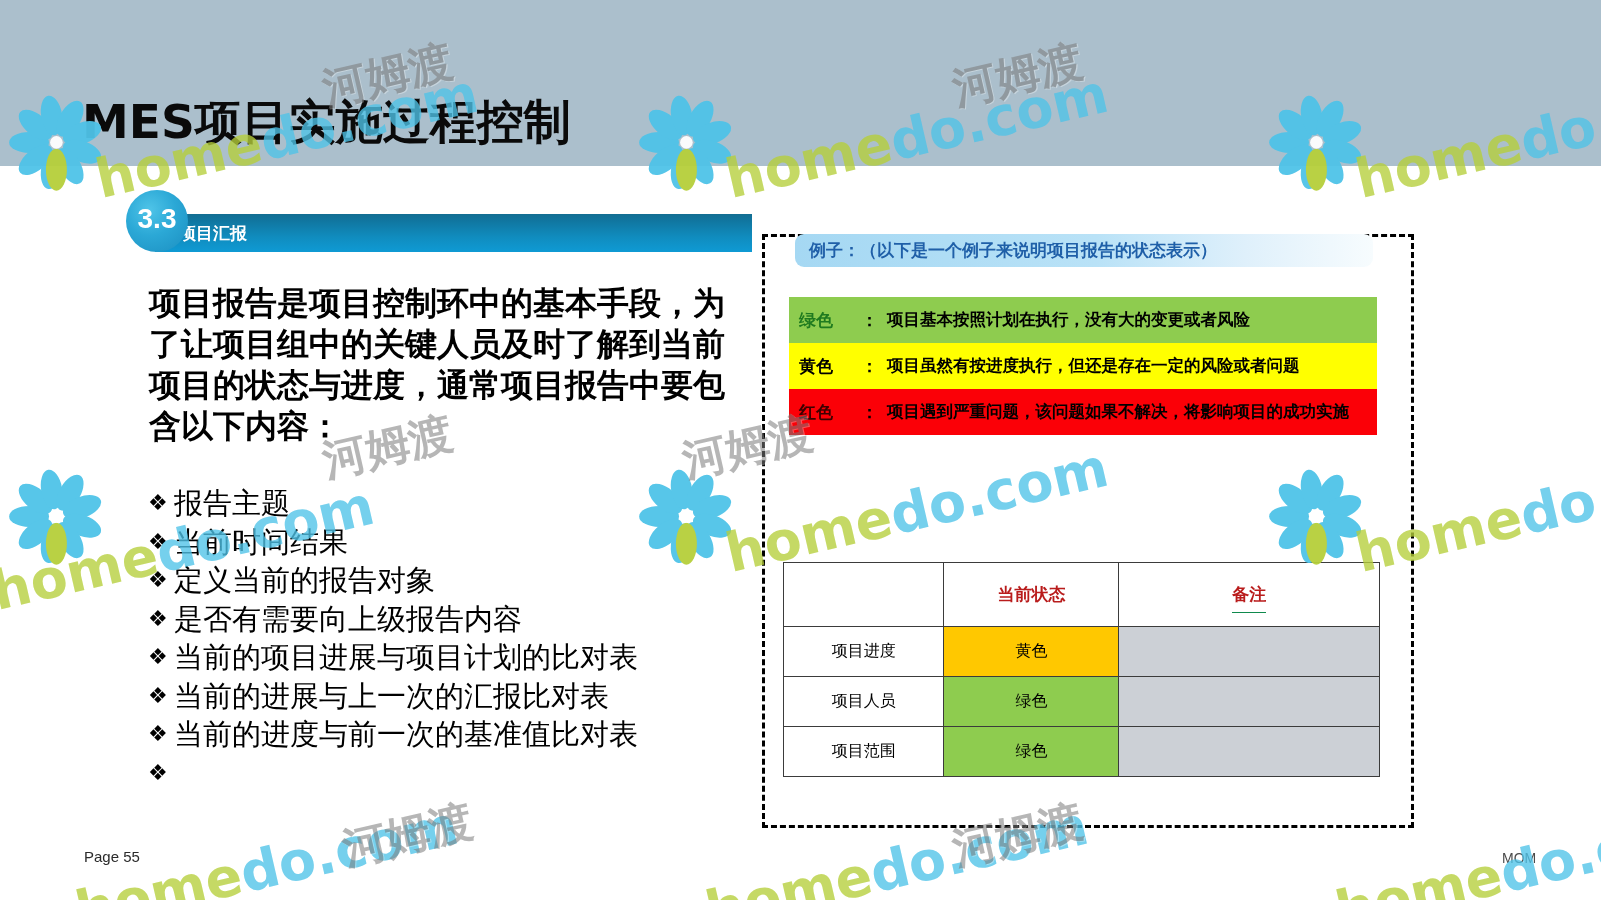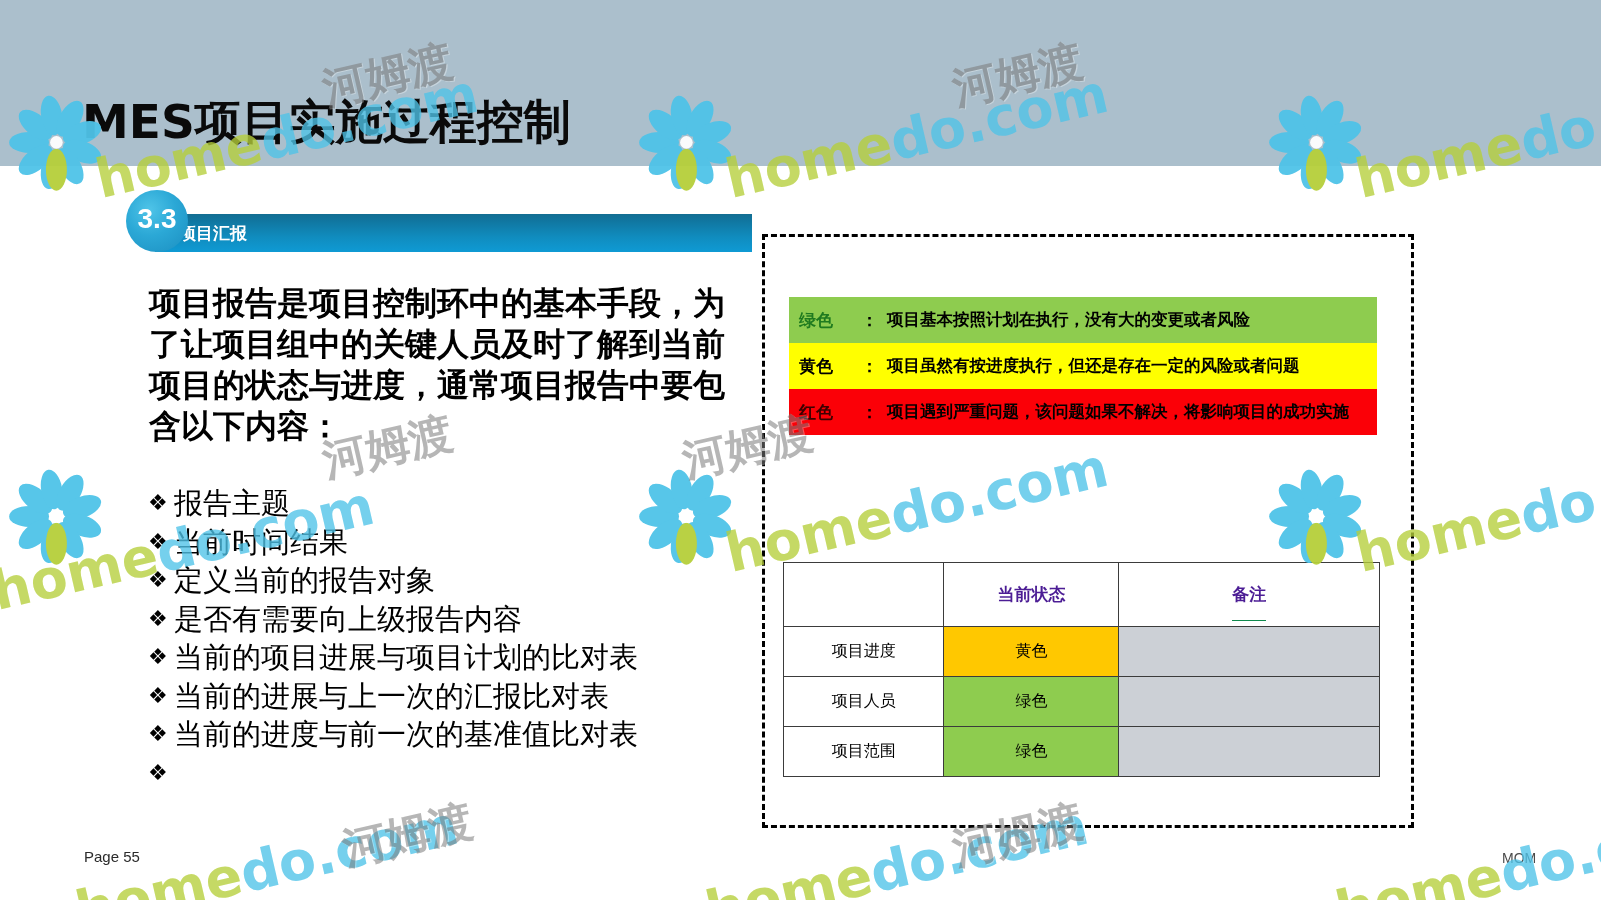--- a/index.html
+++ b/index.html
@@ -119,24 +119,24 @@
   .status-table{
     position:absolute;left:783px;top:562px;width:597px;
     border-collapse:collapse;z-index:5;background:#fff;
   }
   .status-table td,.status-table th{
     border:1.6px solid #3b3b3b;
     text-align:center;vertical-align:middle;
     font-family:"DejaVu Serif","Liberation Serif",serif;
   }
   .status-table thead th{
-    height:61px;font-size:17px;font-weight:bold;color:#4c1d95;background:#fff;
+    height:61px;font-size:17px;font-weight:bold;color:#b91c1c;background:#fff;
   }
   .status-table thead th.underlined span{
-    border-bottom:1.5px solid #0f8a4d;padding-bottom:15px;font-family:Liberation Mono, monospace;
+    border-bottom:1.5px solid #0f8a4d;padding-bottom:8px;
   }
   .status-table tbody td{height:47px;font-size:16px;color:#000;font-weight:normal;}
   .col-label{width:160px;background:#fff;}
   .col-status{width:175px;}
   .col-note{width:262px;background:#ccd0d6;}
   .cell-green{background:#8ecc4f;}
   .cell-yellow{background:#ffc800;}
 
   
   .wm{position:absolute;pointer-events:none;user-select:none;z-index:7;}
@@ -198,20 +198,23 @@
         <span class="bullet-mark">❖</span>
         <span>当前的进度与前一次的基准值比对表</span>
       </div>
       <div class="bullet-item">
         <span class="bullet-mark">❖</span>
       </div>
     </div>
 
   <div class="dash-panel"></div>
 
+  <div class="example-callout">
+    <span>例子：（以下是一个例子来说明项目报告的状态表示）</span>
+  </div>
 
   <div class="status-bars">
       <div class="status-bar green">
         <span class="sb-name">绿色</span>
         <span class="sb-colon">：</span>
         <span class="sb-desc">项目基本按照计划在执行，没有大的变更或者风险</span>
       </div>
       <div class="status-bar yellow">
         <span class="sb-name">黄色</span>
         <span class="sb-colon">：</span>

